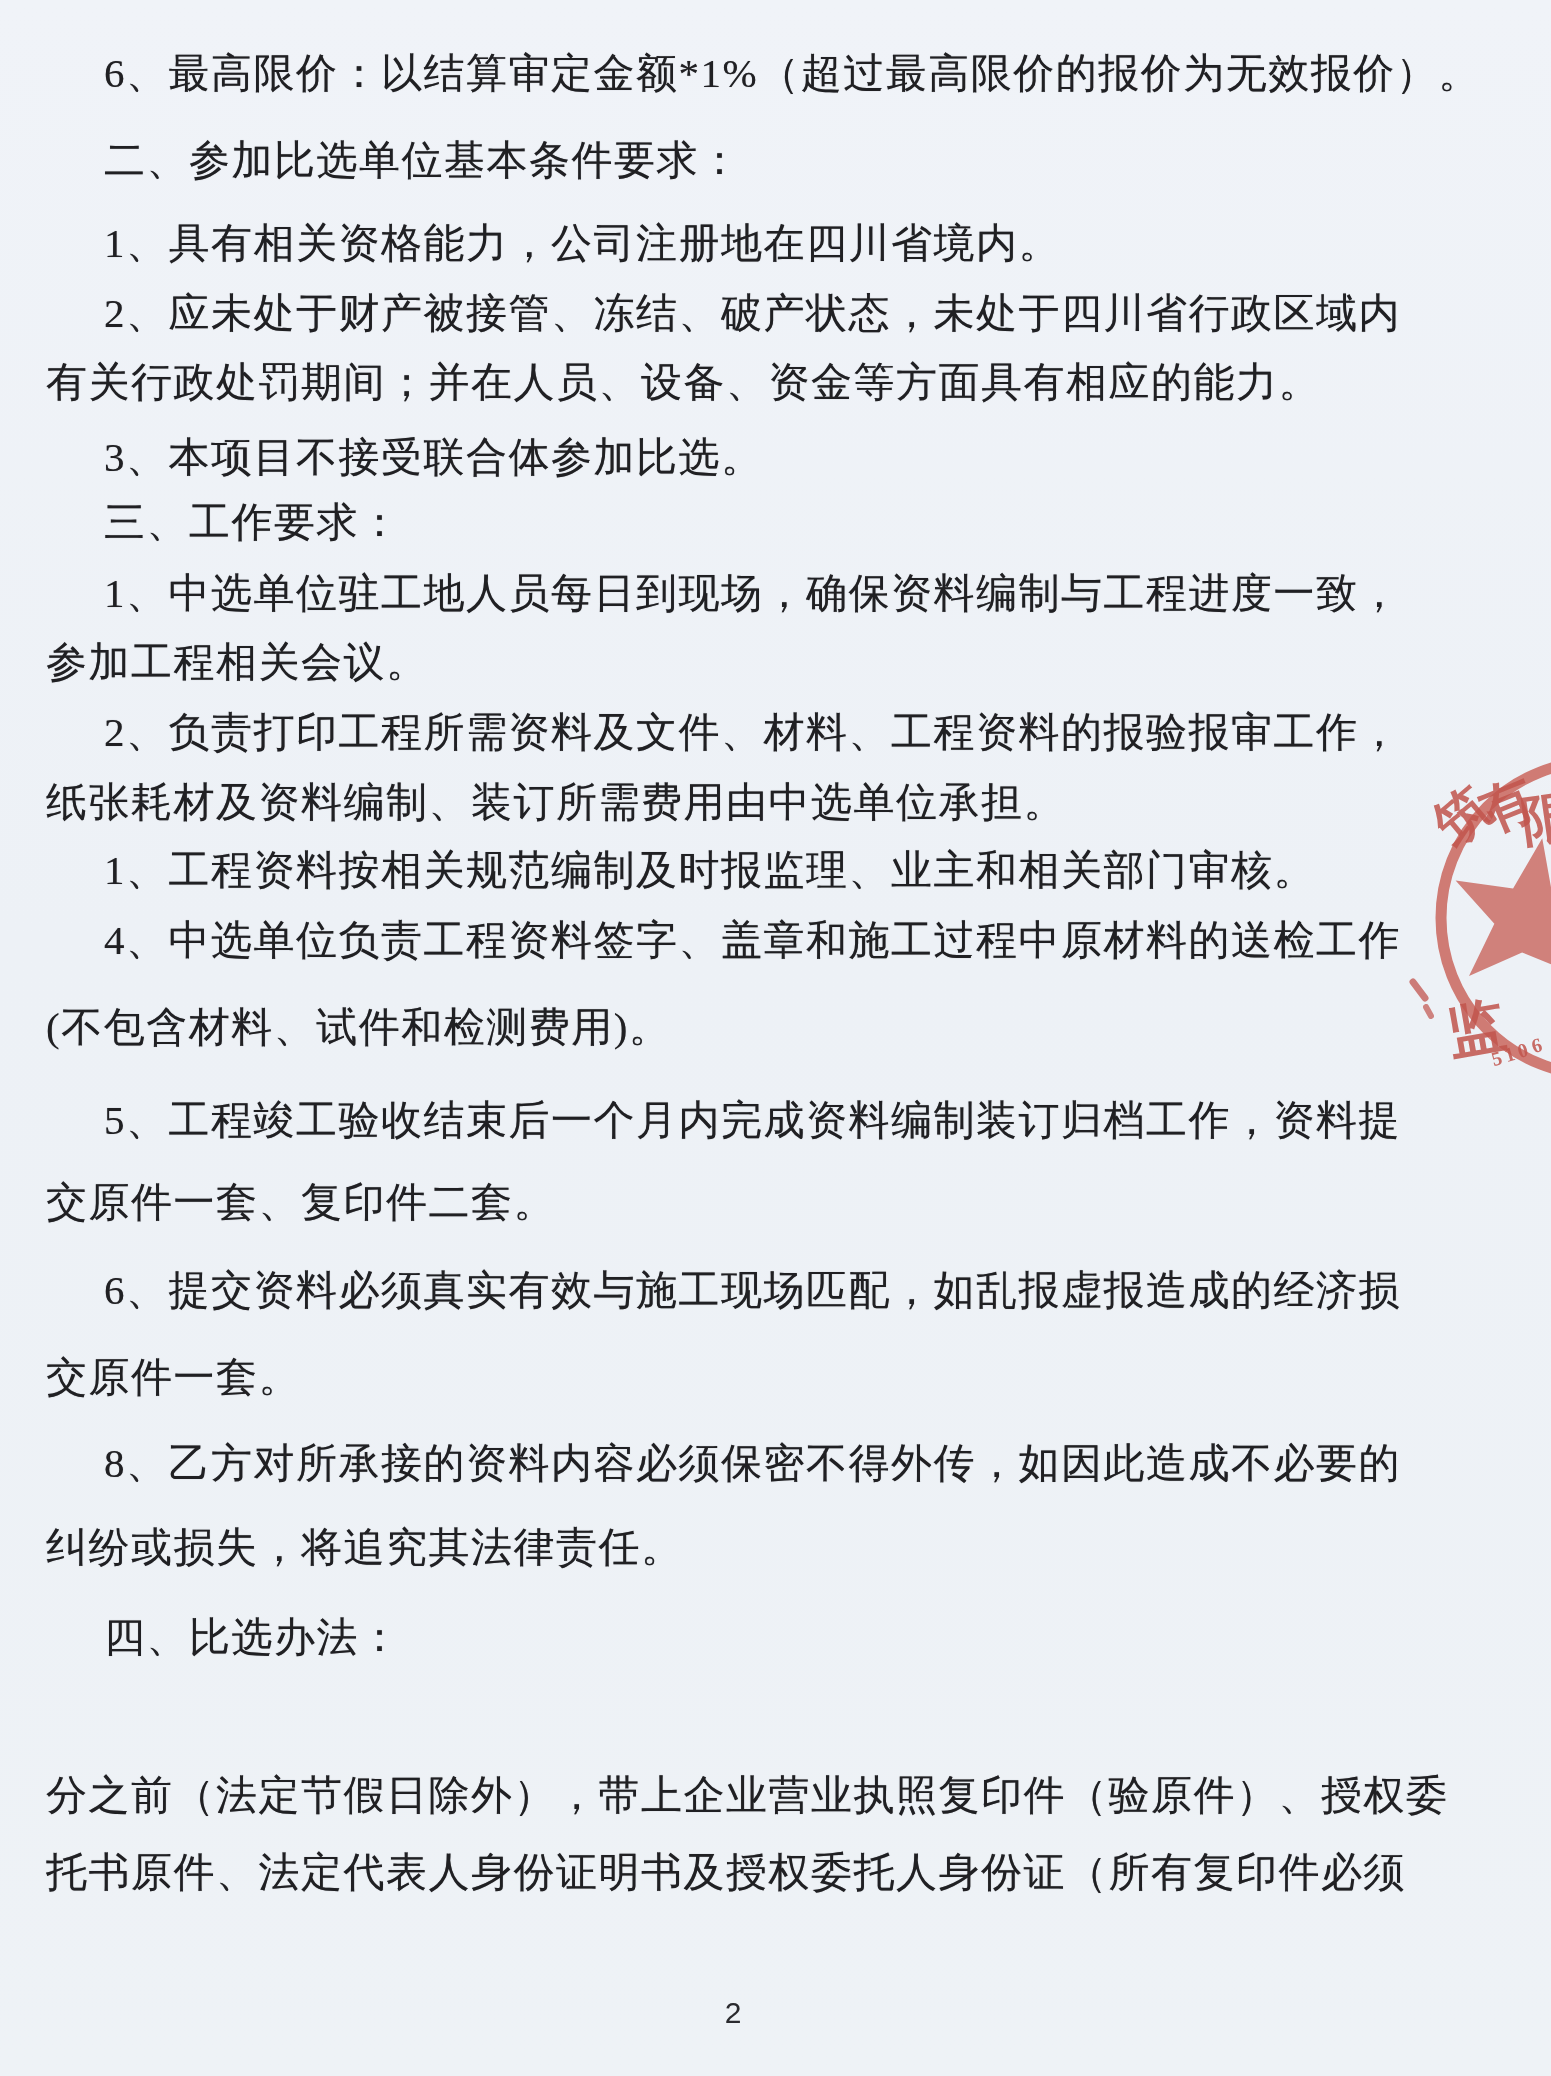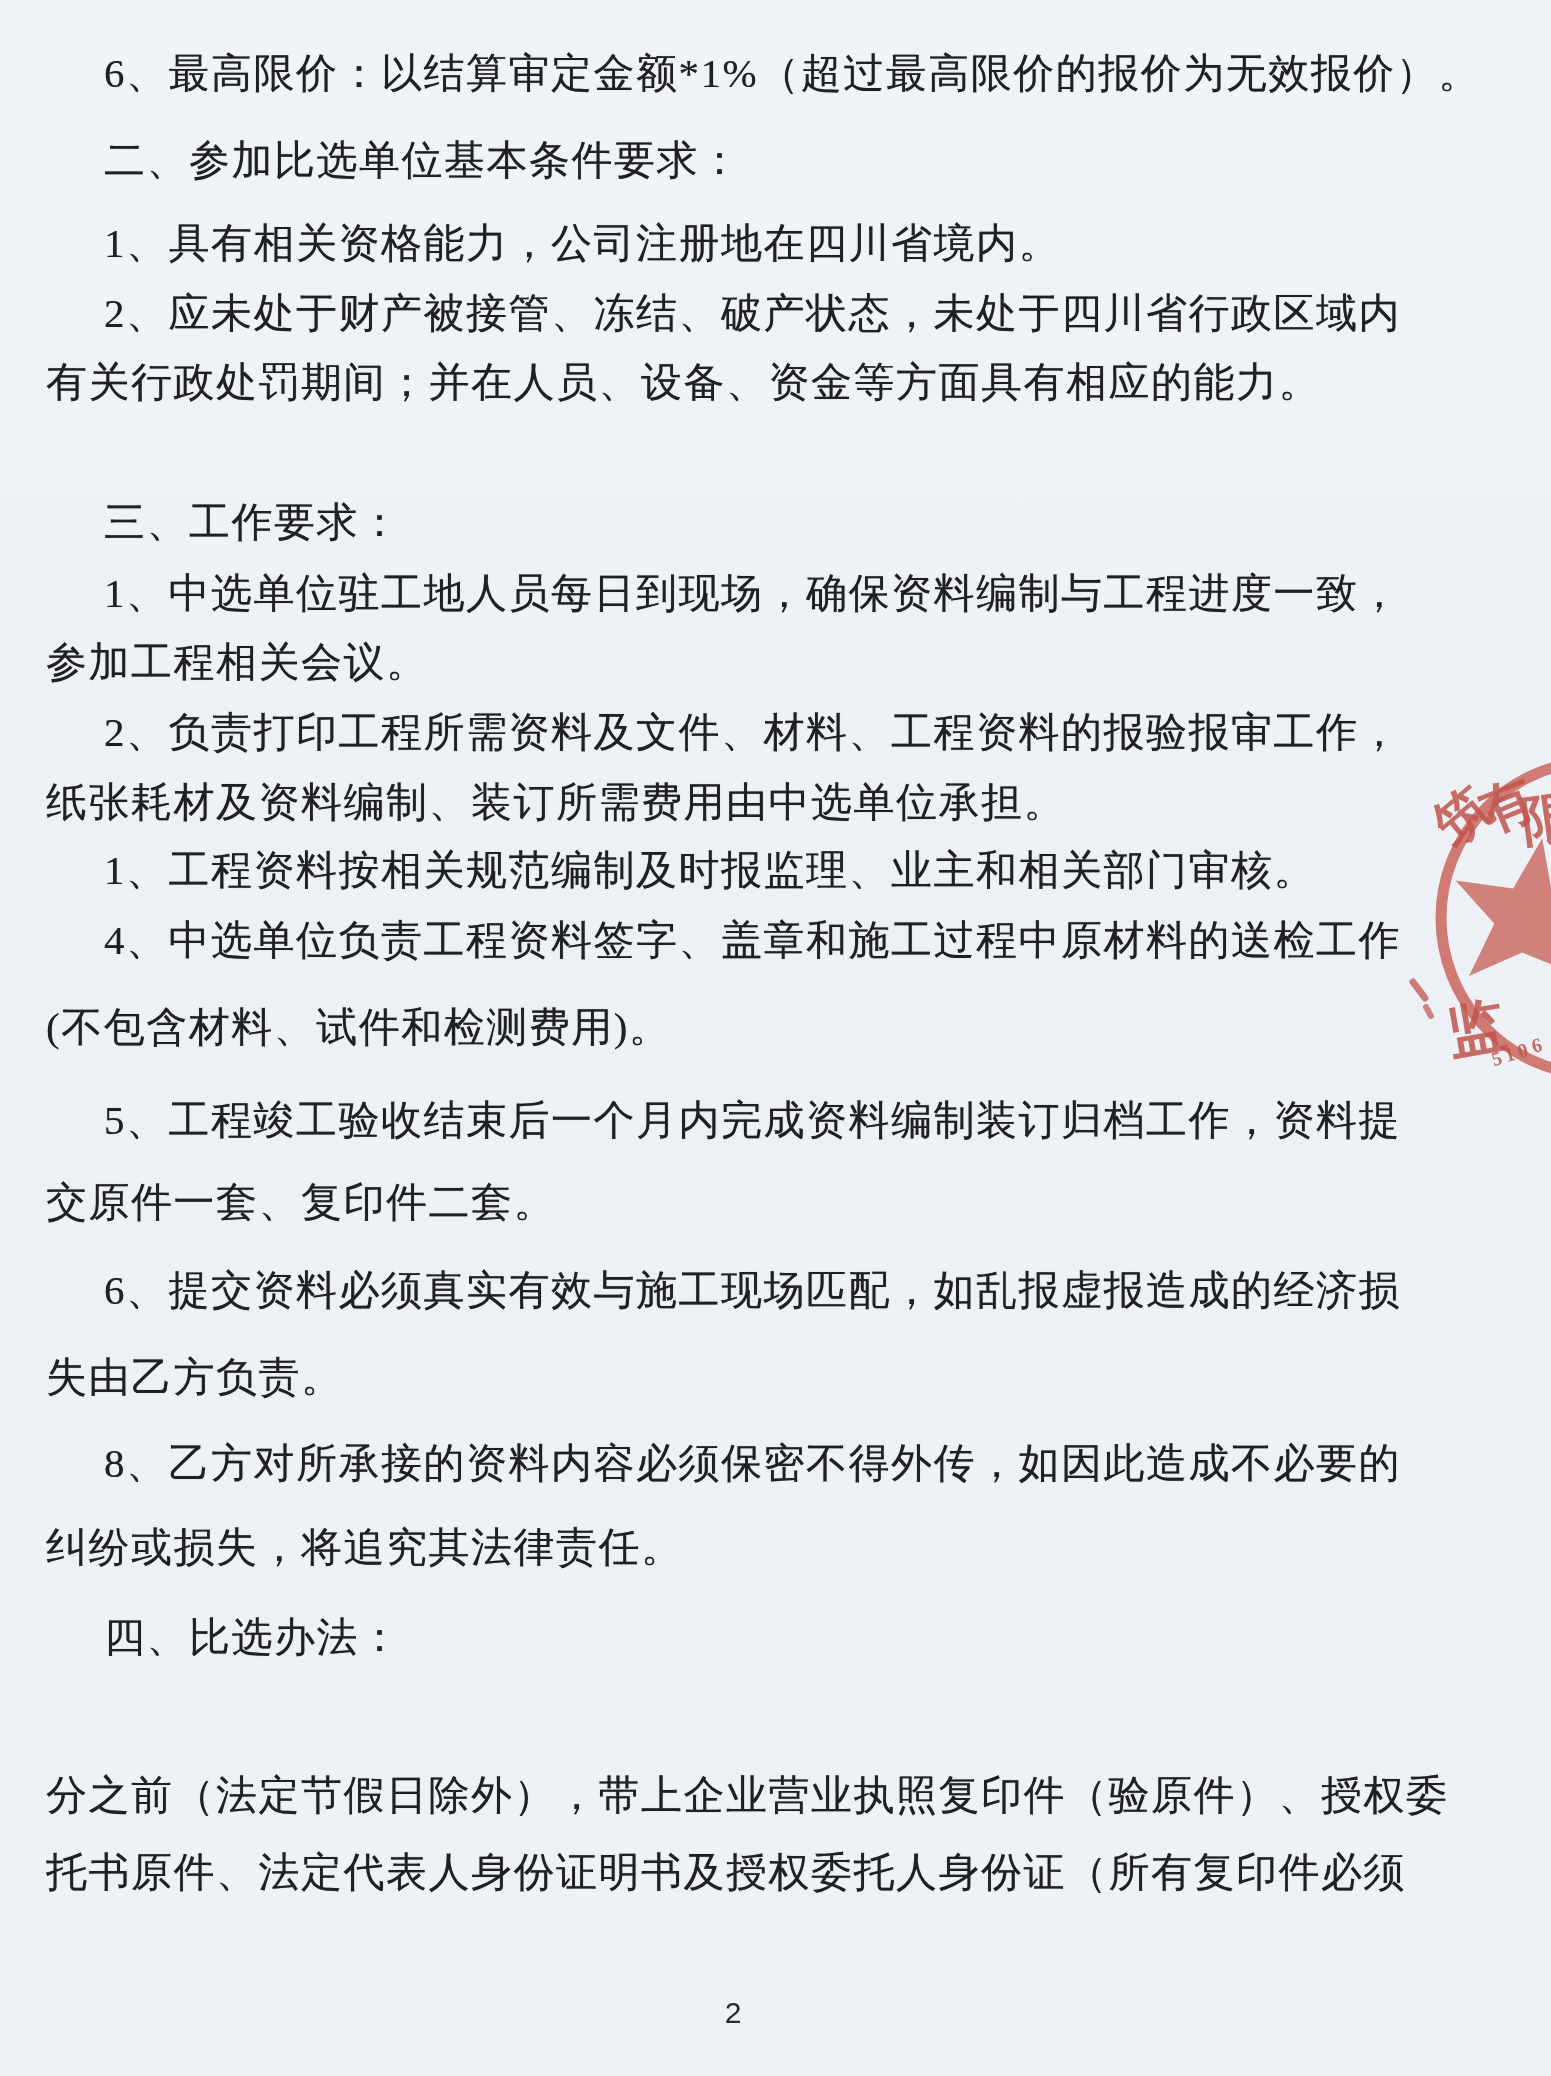--- a/index.html
+++ b/index.html
@@ -45,32 +45,33 @@
 </head>
 <body>
 
 <div class="page">
 
   <div class="ln ind" style="top:47px">6、最高限价：以结算审定金额*1%（超过最高限价的报价为无效报价）。</div>
   <div class="ln ind" style="top:134px">二、参加比选单位基本条件要求：</div>
   <div class="ln ind" style="top:217px">1、具有相关资格能力，公司注册地在四川省境内。</div>
   <div class="ln ind" style="top:287px">2、应未处于财产被接管、冻结、破产状态，未处于四川省行政区域内</div>
   <div class="ln" style="top:356px">有关行政处罚期间；并在人员、设备、资金等方面具有相应的能力。</div>
+  <div class="ln ind" style="top:431px">3、本项目不接受联合体参加比选。</div>
   <div class="ln ind" style="top:496px">三、工作要求：</div>
   <div class="ln ind" style="top:567px">1、中选单位驻工地人员每日到现场，确保资料编制与工程进度一致，</div>
   <div class="ln" style="top:636px">参加工程相关会议。</div>
   <div class="ln ind" style="top:706px">2、负责打印工程所需资料及文件、材料、工程资料的报验报审工作，</div>
   <div class="ln" style="top:776px">纸张耗材及资料编制、装订所需费用由中选单位承担。</div>
   <div class="ln ind" style="top:844px">1、工程资料按相关规范编制及时报监理、业主和相关部门审核。</div>
   <div class="ln ind" style="top:914px">4、中选单位负责工程资料签字、盖章和施工过程中原材料的送检工作</div>
   <div class="ln" style="top:1001px">(不包含材料、试件和检测费用)。</div>
   <div class="ln ind" style="top:1094px">5、工程竣工验收结束后一个月内完成资料编制装订归档工作，资料提</div>
   <div class="ln" style="top:1176px">交原件一套、复印件二套。</div>
   <div class="ln ind" style="top:1264px">6、提交资料必须真实有效与施工现场匹配，如乱报虚报造成的经济损</div>
-  <div class="ln" style="top:1351px">失由乙方负责。</div>
+  <div class="ln" style="top:1351px">交原件一套。</div>
   <div class="ln ind" style="top:1437px">8、乙方对所承接的资料内容必须保密不得外传，如因此造成不必要的</div>
   <div class="ln ind" style="top:1611px">四、比选办法：</div>
   <div class="ln" style="top:1521px">纠纷或损失，将追究其法律责任。</div>
   <div class="ln" style="top:1769px">分之前（法定节假日除外），带上企业营业执照复印件（验原件）、授权委</div>
   <div class="ln" style="top:1846px">托书原件、法定代表人身份证明书及授权委托人身份证（所有复印件必须</div>
 
   <div class="pagenum">2</div>
 
   <svg class="seal" viewBox="0 0 146 346" aria-hidden="true">
 

